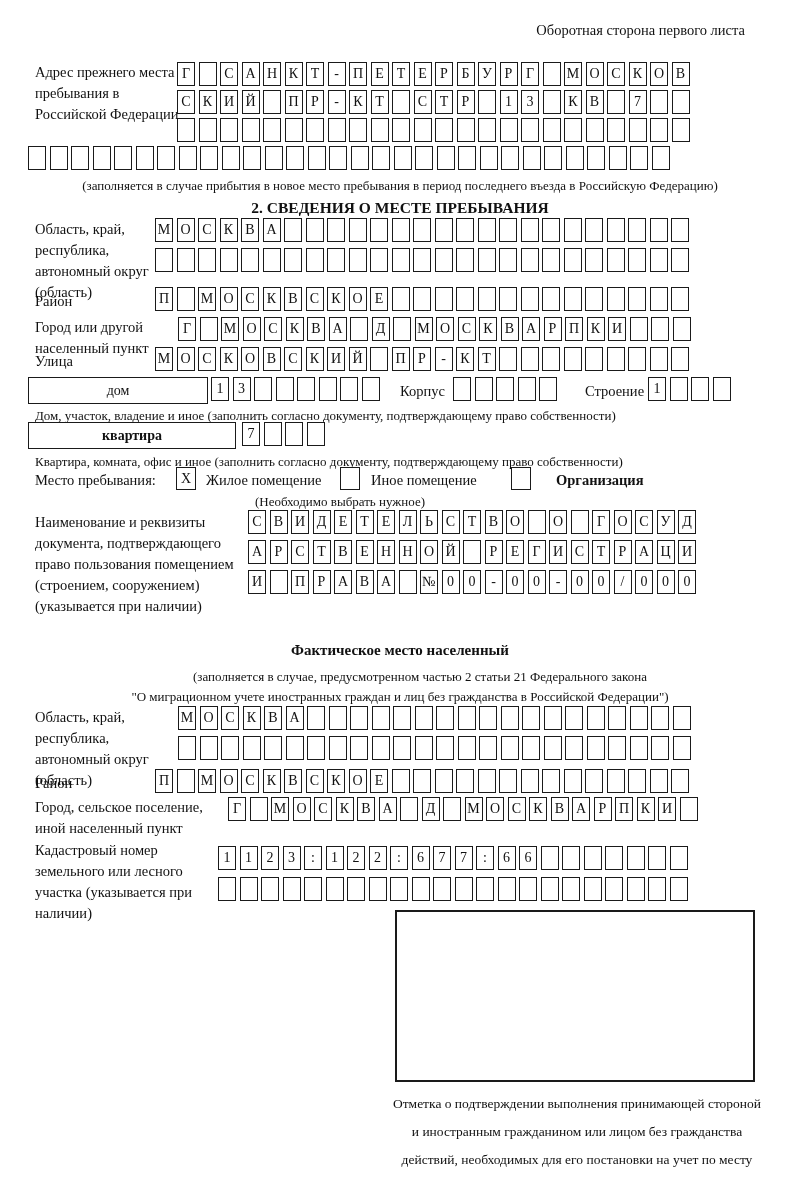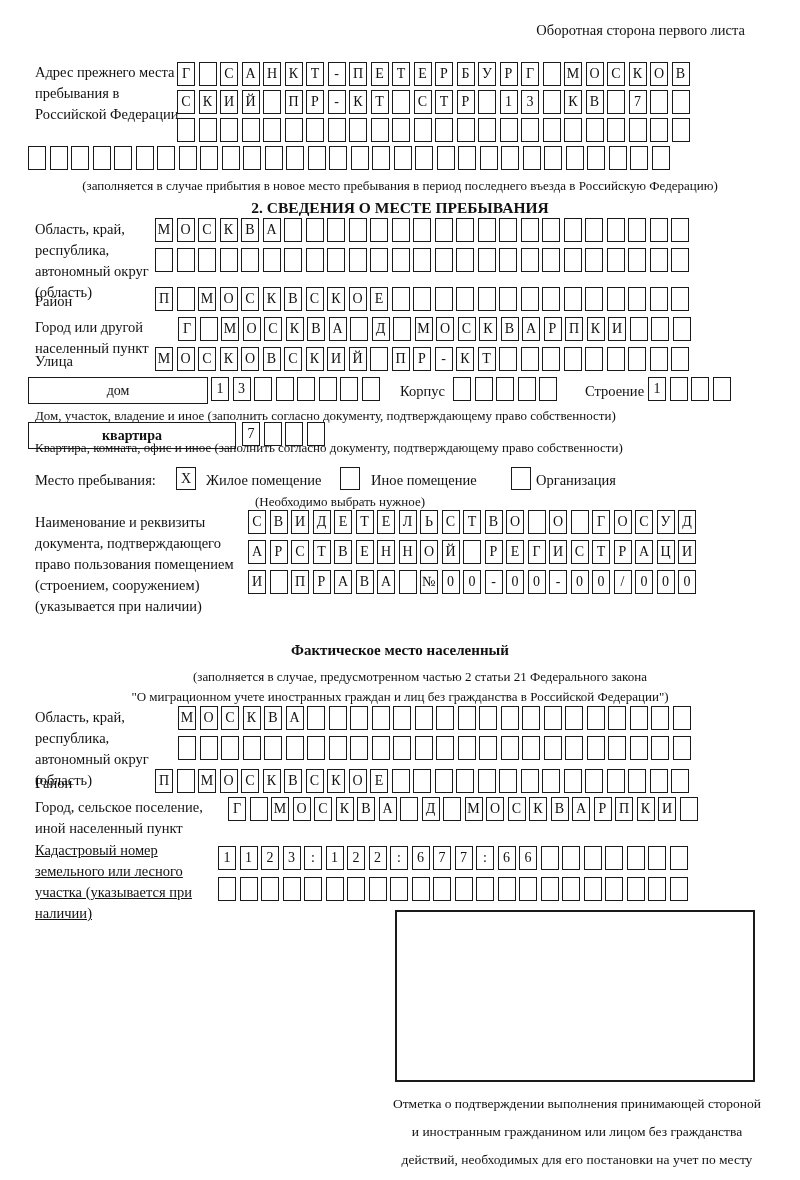--- a/index.html
+++ b/index.html
@@ -328,29 +328,29 @@
     </div>
   <div class="abs small nowrap" style="left:35px; top:407px;">Дом, участок, владение и иное (заполнить согласно документу, подтверждающему право собственности)</div>
 
   <div class="abs labelbox" style="left:28px; top:422px; width:208px;font-weight:bold;">квартира</div>
   <div class="abs boxrow" style="left:242px; top:422px;">
       <span class="cell">7</span>
       <span class="cell"></span>
       <span class="cell"></span>
       <span class="cell"></span>
     </div>
-  <div class="abs small nowrap" style="left:35px; top:439px;">Квартира, комната, офис и иное (заполнить согласно документу, подтверждающему право собственности)</div>
+  <div class="abs small nowrap" style="left:35px; top:453px;">Квартира, комната, офис и иное (заполнить согласно документу, подтверждающему право собственности)</div>
 
   <div class="abs lbl nowrap" style="left:35px; top:470px;">Место пребывания:</div>
   <span class="abs cb" style="left:176px; top:467px;">X</span>
   <div class="abs lbl nowrap" style="left:206px; top:470px;">Жилое помещение</div>
   <span class="abs cb" style="left:340px; top:467px;"></span>
   <div class="abs lbl nowrap" style="left:371px; top:470px;">Иное помещение</div>
   <span class="abs cb" style="left:511px; top:467px;"></span>
-  <div class="abs lbl nowrap" style="left:536px; top:470px;">Организация</div>
+  <div class="abs lbl nowrap" style="left:556px; top:470px;font-weight:bold;">Организация</div>
   <div class="abs small center" style="left:180px; top:493px; width:320px;">(Необходимо выбрать нужное)</div>
 
   <div class="abs lbl" style="left:35px; top:512px; width:212px;">Наименование и реквизиты документа, подтверждающего право пользования помещением (строением, сооружением) (указывается при наличии)</div>
   <div class="abs boxrow" style="left:248px; top:510px;">
       <span class="cell">С</span>
       <span class="cell">В</span>
       <span class="cell">И</span>
       <span class="cell">Д</span>
       <span class="cell">Е</span>
       <span class="cell">Т</span>
@@ -523,21 +523,21 @@
       <span class="cell">К</span>
       <span class="cell">В</span>
       <span class="cell">А</span>
       <span class="cell">Р</span>
       <span class="cell">П</span>
       <span class="cell">К</span>
       <span class="cell">И</span>
       <span class="cell"></span>
     </div>
 
-  <div class="abs lbl" style="left:35px; top:840px; width:180px;text-decoration:underline;">Кадастровый номер земельного или лесного участка (указывается при наличии)</div>
+  <div class="abs lbl" style="left:35px; top:840px; width:180px;">Кадастровый номер земельного или лесного участка (указывается при наличии)</div>
   <div class="abs boxrow" style="left:218px; top:846px;">
       <span class="cell">1</span>
       <span class="cell">1</span>
       <span class="cell">2</span>
       <span class="cell">3</span>
       <span class="cell">:</span>
       <span class="cell">1</span>
       <span class="cell">2</span>
       <span class="cell">2</span>
       <span class="cell">:</span>

